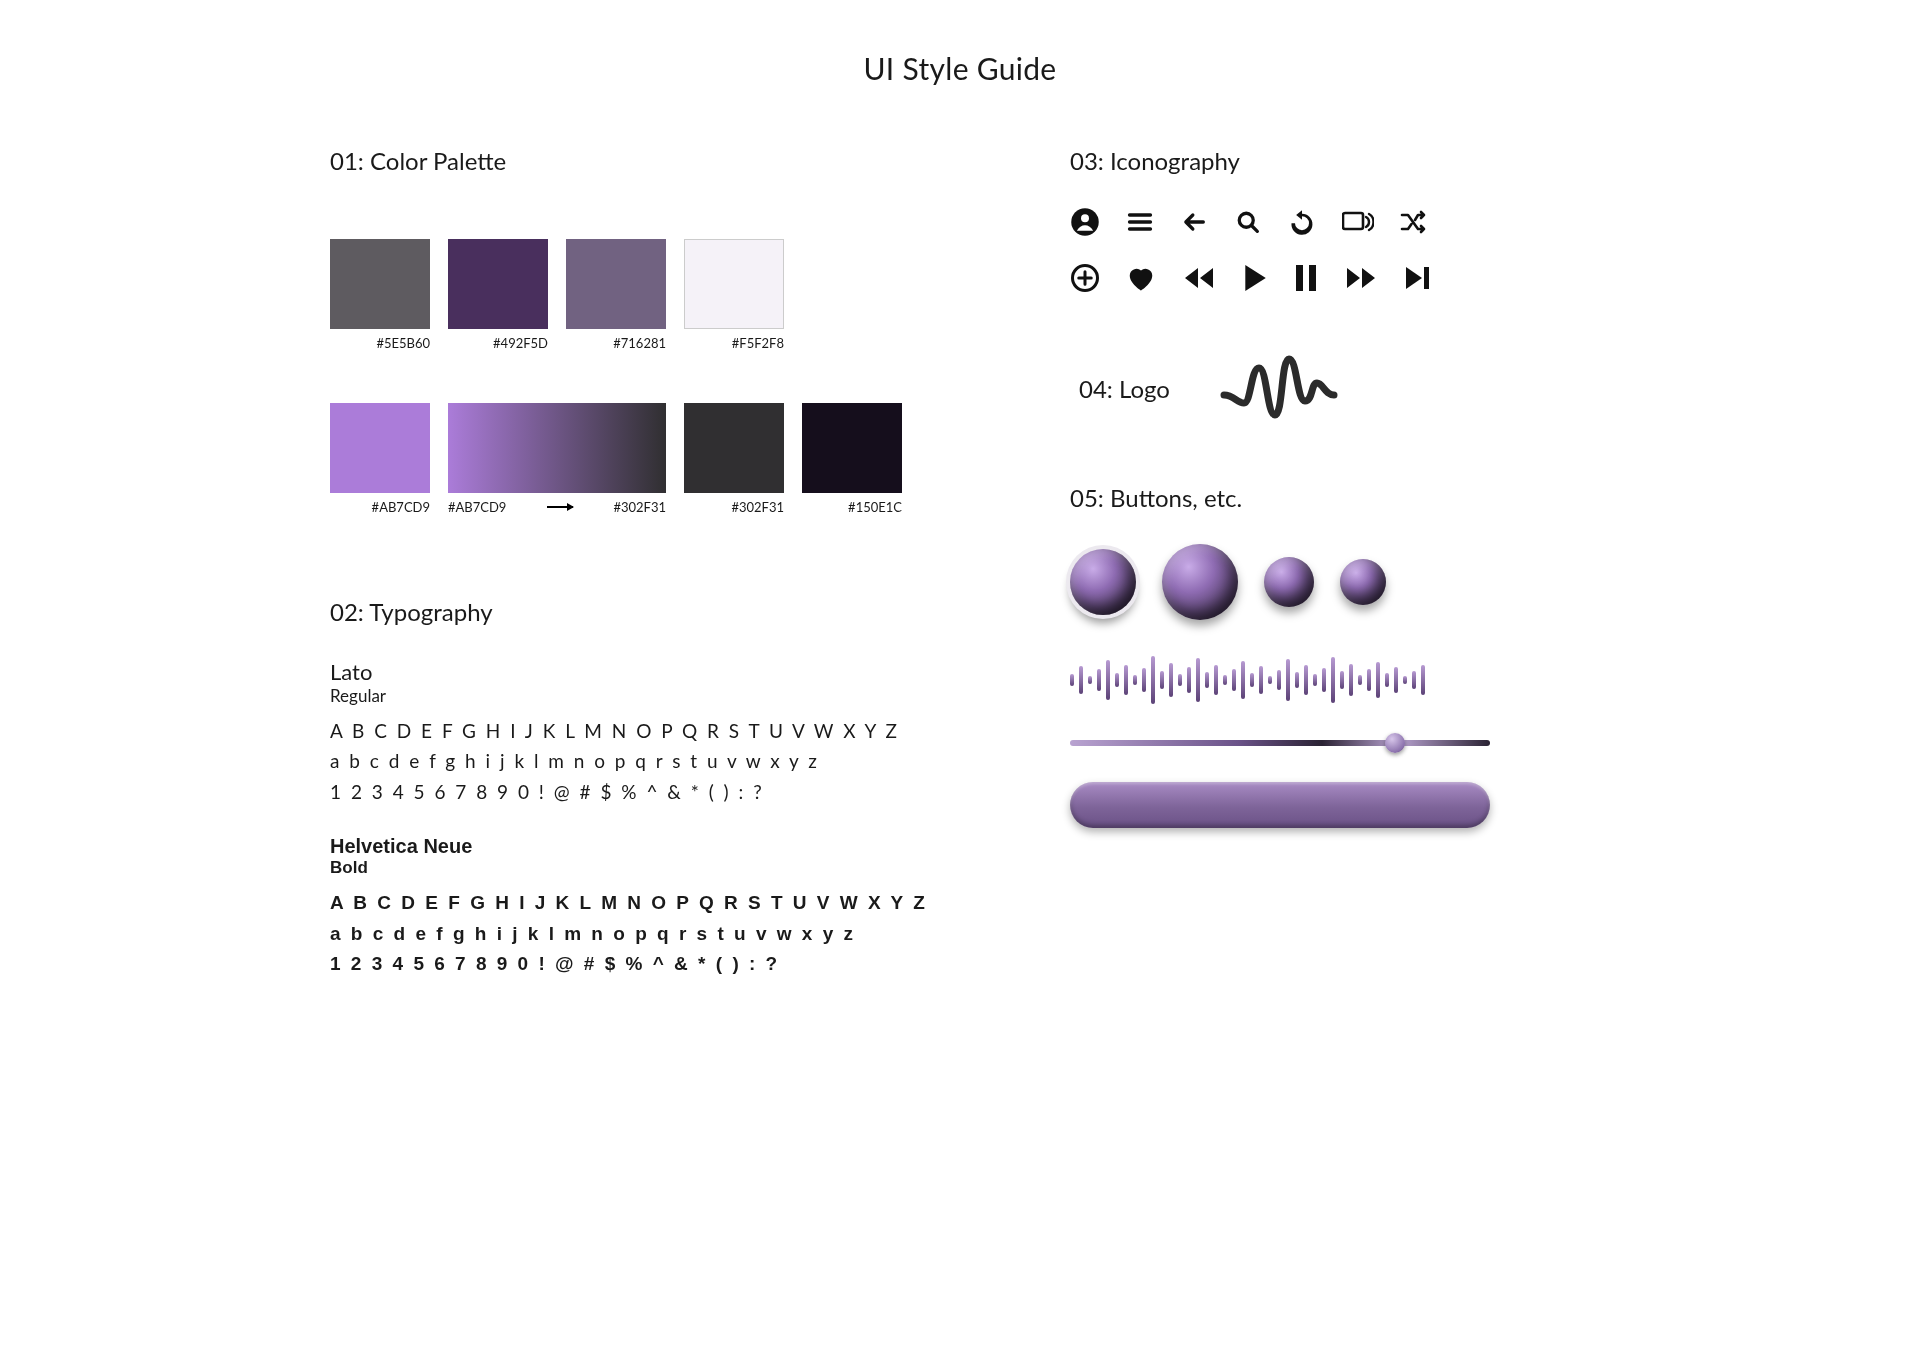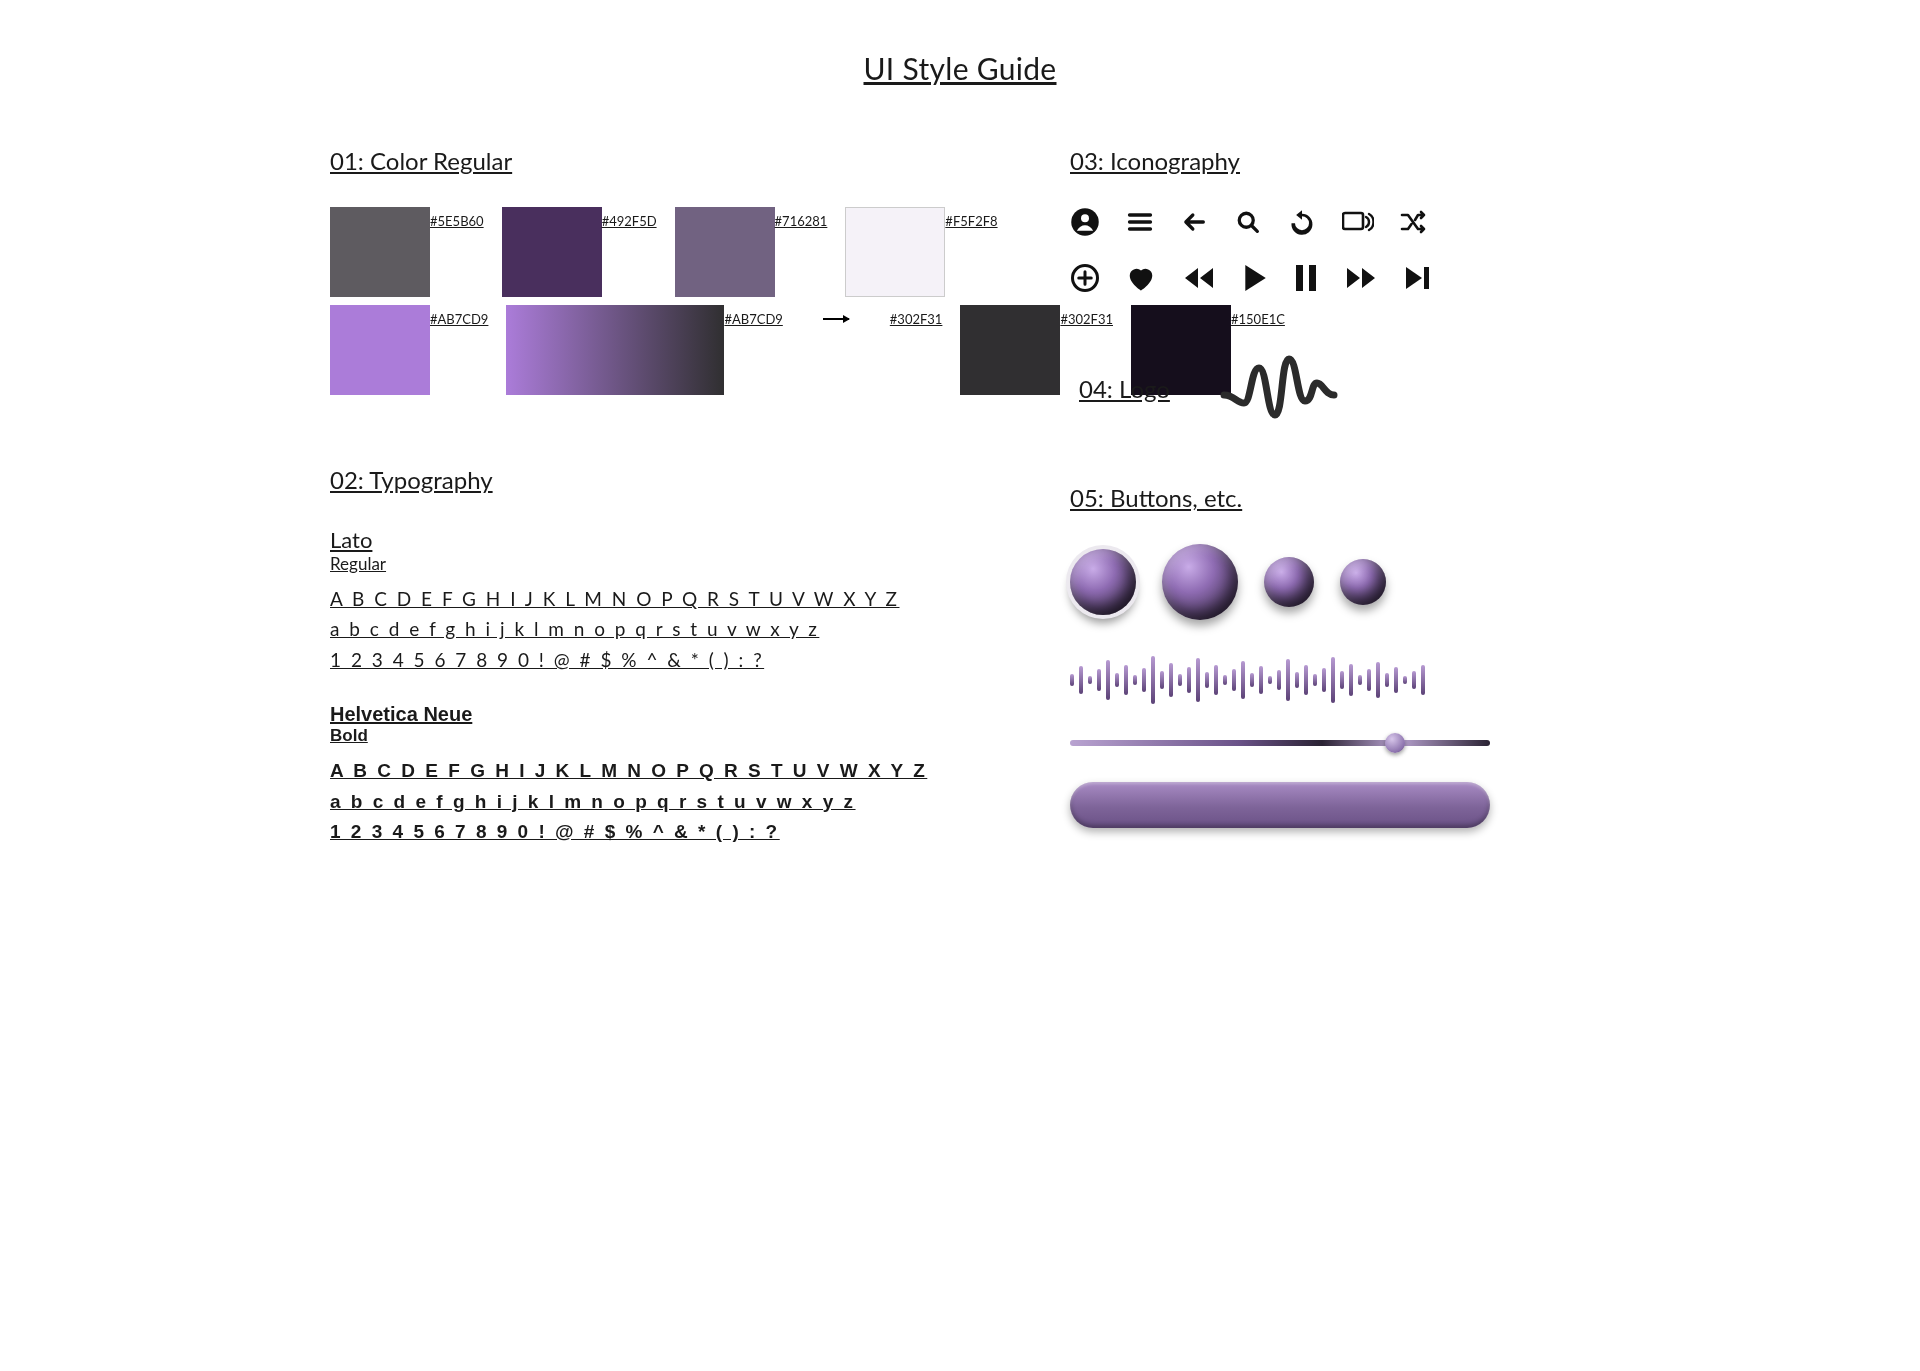--- a/index.html
+++ b/index.html
@@ -9,21 +9,20 @@
     background: #fff;
     color: #1a1a1a;
     font-family: 'Lato', 'Helvetica Neue', Arial, sans-serif;
     width: 1920px;
     height: 1371px;
   }
   .canvas {
     width: 1280px;
     margin: 0 auto;
     padding-top: 50px;
-    text-decoration: underline;
   }
   .page-title {
     text-align: center;
     font-size: 30px;
     font-weight: 400;
     margin-bottom: 60px;
     letter-spacing: 0.3px;
   }
   .cols {
     display: flex;
@@ -32,21 +31,21 @@
   }
   .left  { width: 640px; }
   .right { width: 420px; }
   .section-title {
     font-size: 24px;
     font-weight: 400;
     margin-bottom: 32px;
   }
   
   .row1, .row2 { display: flex; gap: 18px; margin-bottom: 8px; }
-  .swatch-block { display:flex; flex-direction:row; align-items:flex-start; }
+  .swatch-block { display:flex; flex-direction:column; align-items:flex-end;margin-top:32px; }
   .swatch { width: 100px; height: 90px; }
   .swatch.outline { border:1px solid #ccc; }
   .hex { font-size: 13px; margin-top:6px; margin-bottom: 12px; }
   .gradient-swatch { width: 218px; height: 90px; }
   .grad-labels { display:flex; align-items:center; justify-content:space-between; width:218px; font-size:13px; margin-top:6px; }
   .arrow { width: 26px; height:2px; background:#000; position:relative; }
   .arrow:after { content:''; position:absolute; right:-1px; top:-3px; width:0;height:0; border-left:7px solid #000; border-top:4px solid transparent; border-bottom:4px solid transparent;}
   
   .typo-block { margin-bottom: 28px; }
   .font-name { font-size: 22px; }
@@ -88,21 +87,21 @@
 <body>
 
 <div class="canvas">
   <div class="page-title">UI Style Guide</div>
 
   <div class="cols">
 
     <div class="left">
 
       <div>
-        <div class="section-title">01: Color Regular</div>
+        <div class="section-title">01: Color Palette</div>
         <div class="row1">
           <div class="swatch-block">
             <div class="swatch" style="background:#5E5B60"></div>
             <div class="hex">#5E5B60</div>
           </div>
           <div class="swatch-block">
             <div class="swatch" style="background:#492F5D"></div>
             <div class="hex">#492F5D</div>
           </div>
           <div class="swatch-block">

